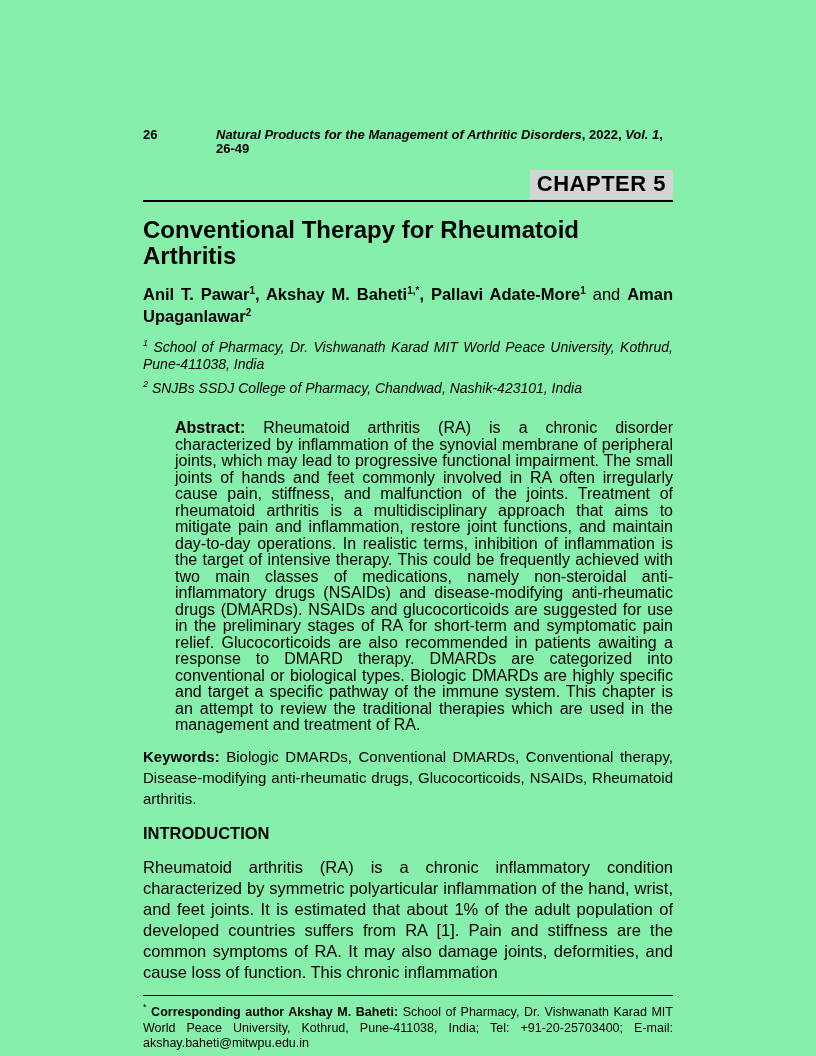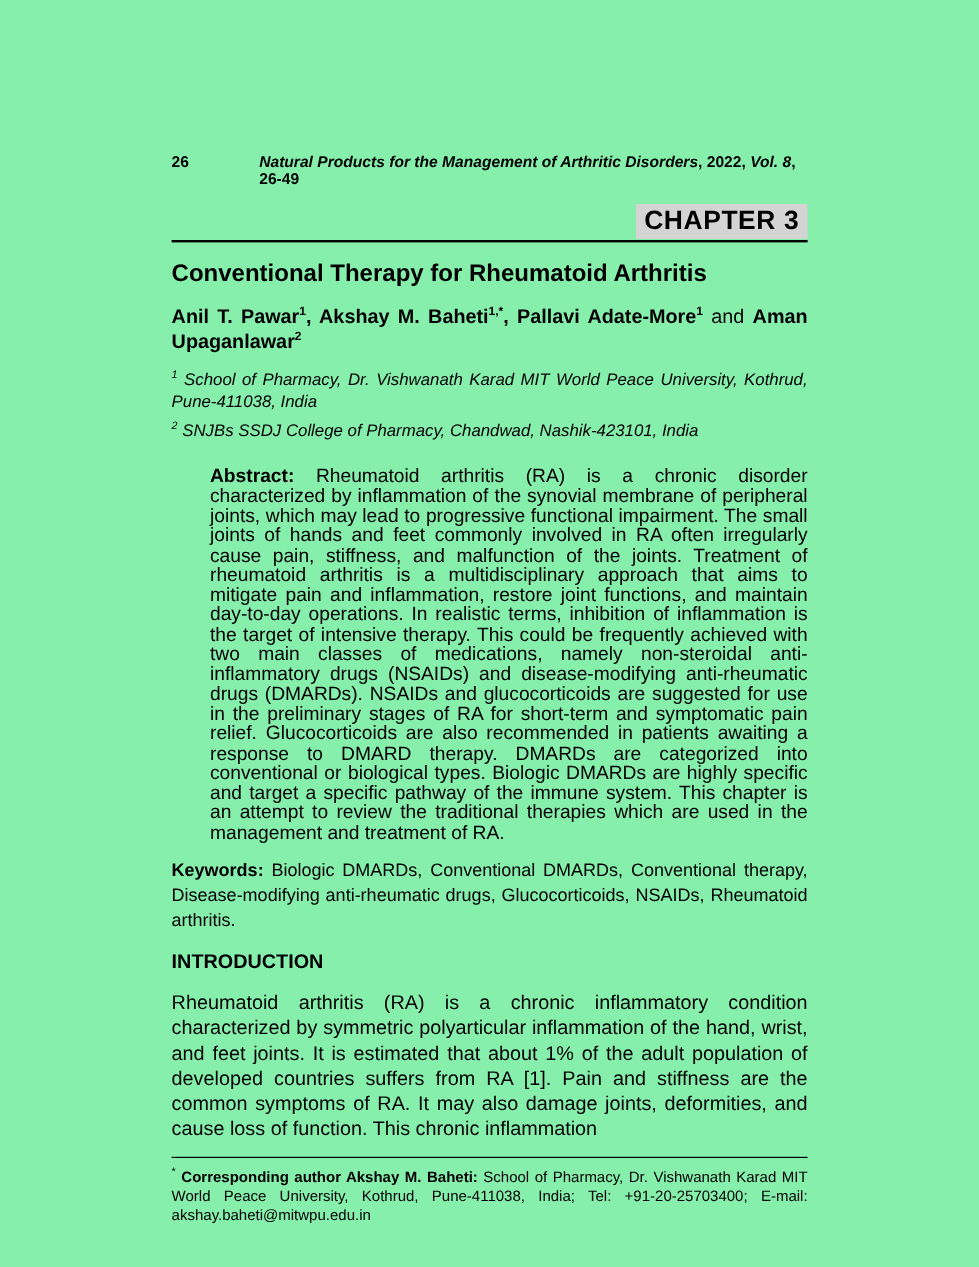--- a/index.html
+++ b/index.html
@@ -24,21 +24,21 @@
   
   .chapter-row{text-align:right;margin-top:13px;}
   .chapter-badge{
     display:inline-block;
     font-size:22px;font-weight:bold;
     padding:1px 7px 2px 7px;
     letter-spacing:.5px;
   }
   .chapter-rule{border:none;border-top:2px solid #000;margin:1px 0 0 0;}
   
-  .doc-title{font-size:20px;font-weight:bold;margin:15px 0 0 0;line-height:1.1;}
+  .doc-title{font-size:24px;font-weight:bold;margin:15px 0 0 0;line-height:1.1;}
   .authors{font-size:16.5px;font-weight:bold;margin-top:15px;line-height:1.3;text-align:justify;}
   .authors sup{font-size:10px;line-height:0;}
   .sep-normal{font-weight:normal;}
   
   .affiliations{margin-top:12px;}
   .affiliation{font-style:italic;font-size:14px;line-height:1.22;text-align:justify;margin:0 0 7px 0;}
   .affiliation sup{font-size:9px;line-height:0;}
   
   .abstract{
     margin:23px 0 0 32px;
@@ -60,25 +60,25 @@
   
   .publisher{margin-top:17px;text-align:center;font-size:13.5px;font-weight:bold;line-height:1.25;}
 </style>
 </head>
 <body>
 
 <div class="page">
 
   <div class="running-head">
     <span class="page-num">26</span>
-    <span><span class="running-title">Natural Products for the Management of Arthritic Disorders</span><span class="running-upright">, 2022, </span><span class="running-title">Vol. 8</span><span class="running-upright">, 26-49</span></span>
+    <span><span class="running-title">Natural Products for the Management of Arthritic Disorders</span><span class="running-upright">, 2022, </span><span class="running-title">Vol. 1</span><span class="running-upright">, 26-49</span></span>
   </div>
 
   <div class="chapter-row">
-    <span class="chapter-badge" style="background: rgb(212, 212, 212);">CHAPTER 3</span>
+    <span class="chapter-badge" style="background: rgb(212, 212, 212);">CHAPTER 5</span>
   </div>
   <hr class="chapter-rule">
 
   <h1 class="doc-title">Conventional Therapy for Rheumatoid Arthritis</h1>
 
   <div class="authors">
     <span><span>Anil T. Pawar</span><sup>1</sup><span>, </span></span><span><span>Akshay M. Baheti</span><sup>1,*</sup><span>, </span></span><span><span>Pallavi Adate-More</span><sup>1</sup><span class="sep-normal"> and </span></span><span><span>Aman Upaganlawar</span><sup>2</sup></span>
   </div>
 
   <div class="affiliations">

